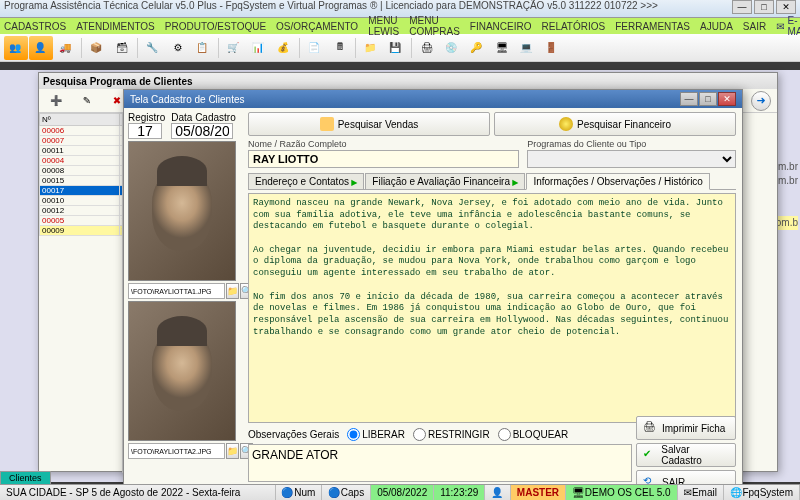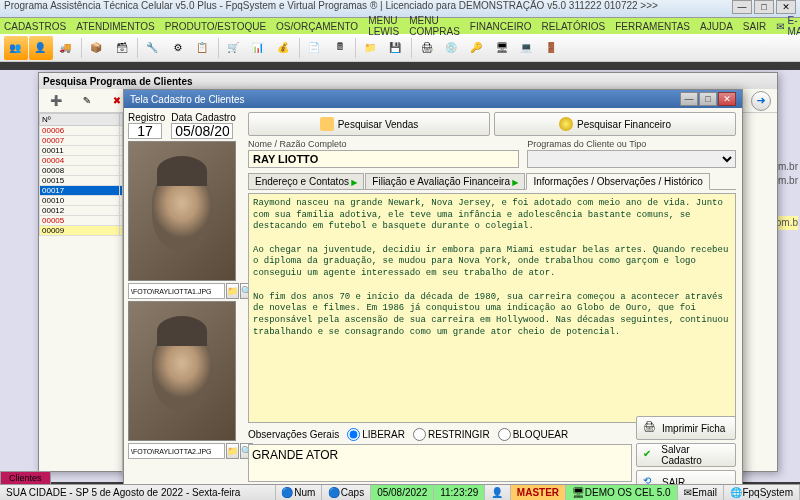--- a/index.html
+++ b/index.html
@@ -10,21 +10,21 @@
 .title-btn { width: 20px; height: 14px; background: #e0e0e0; border: 1px solid #999; display: flex; align-items: center; justify-content: center; font-size: 9px; }
 .menu-bar { background: #bef264; height: 16px; display: flex; align-items: center; padding: 0 4px; gap: 10px; font-size: 9px; color: #333; }
 .menu-bar span { cursor: default; }
 .email-btn { margin-left: auto; display: flex; align-items: center; gap: 3px; color: #336; }
 .toolbar { background: linear-gradient(#fefefe,#e8e8e8); height: 28px; display: flex; align-items: center; padding: 0 4px; gap: 1px; border-bottom: 1px solid #ccc; }
 .tb-icon { width: 24px; height: 24px; display: flex; align-items: center; justify-content: center; border-radius: 2px; }
 .tb-sep { width: 1px; height: 20px; background: #ccc; margin: 0 2px; }
 .dark-strip { background: #3a3a3a; height: 8px; }
 .work-area { position: relative; height: 412px; background: #dde; }
 .tab-strip { position: absolute; left: 0; bottom: -2px; display: flex; }
-.tab { background: #be185d; border: 1px solid #999; border-bottom: none; padding: 1px 8px; font-size: 9px; }
+.tab { background: #14b8a6; border: 1px solid #999; border-bottom: none; padding: 1px 8px; font-size: 9px; }
 
 .search-win { position: absolute; left: 38px; top: 2px; width: 740px; height: 400px; background: #f8f8f0; border: 1px solid #888; box-shadow: 2px 2px 8px rgba(0,0,0,0.3); }
 .search-header { background: linear-gradient(#eee,#ddd); height: 16px; display: flex; align-items: center; padding: 0 4px; font-size: 9px; font-weight: bold; }
 .search-toolbar { height: 24px; display: flex; align-items: center; padding: 0 6px; gap: 6px; border-bottom: 1px solid #ccc; }
 .search-toolbar .label { font-size: 9px; color: #444; }
 .search-toolbar input { height: 14px; border: 1px solid #aaa; font-size: 9px; padding: 0 2px; }
 .nav-btn { width: 20px; height: 20px; border: 1px solid #999; border-radius: 10px; background: linear-gradient(#fff,#ddd); display: flex; align-items: center; justify-content: center; color: #06c; font-size: 11px; }
 .search-body { display: flex; height: 360px; }
 .client-list { width: 84px; overflow: hidden; border-right: 1px solid #ccc; }
 .client-list table { width: 300px; border-collapse: collapse; }

